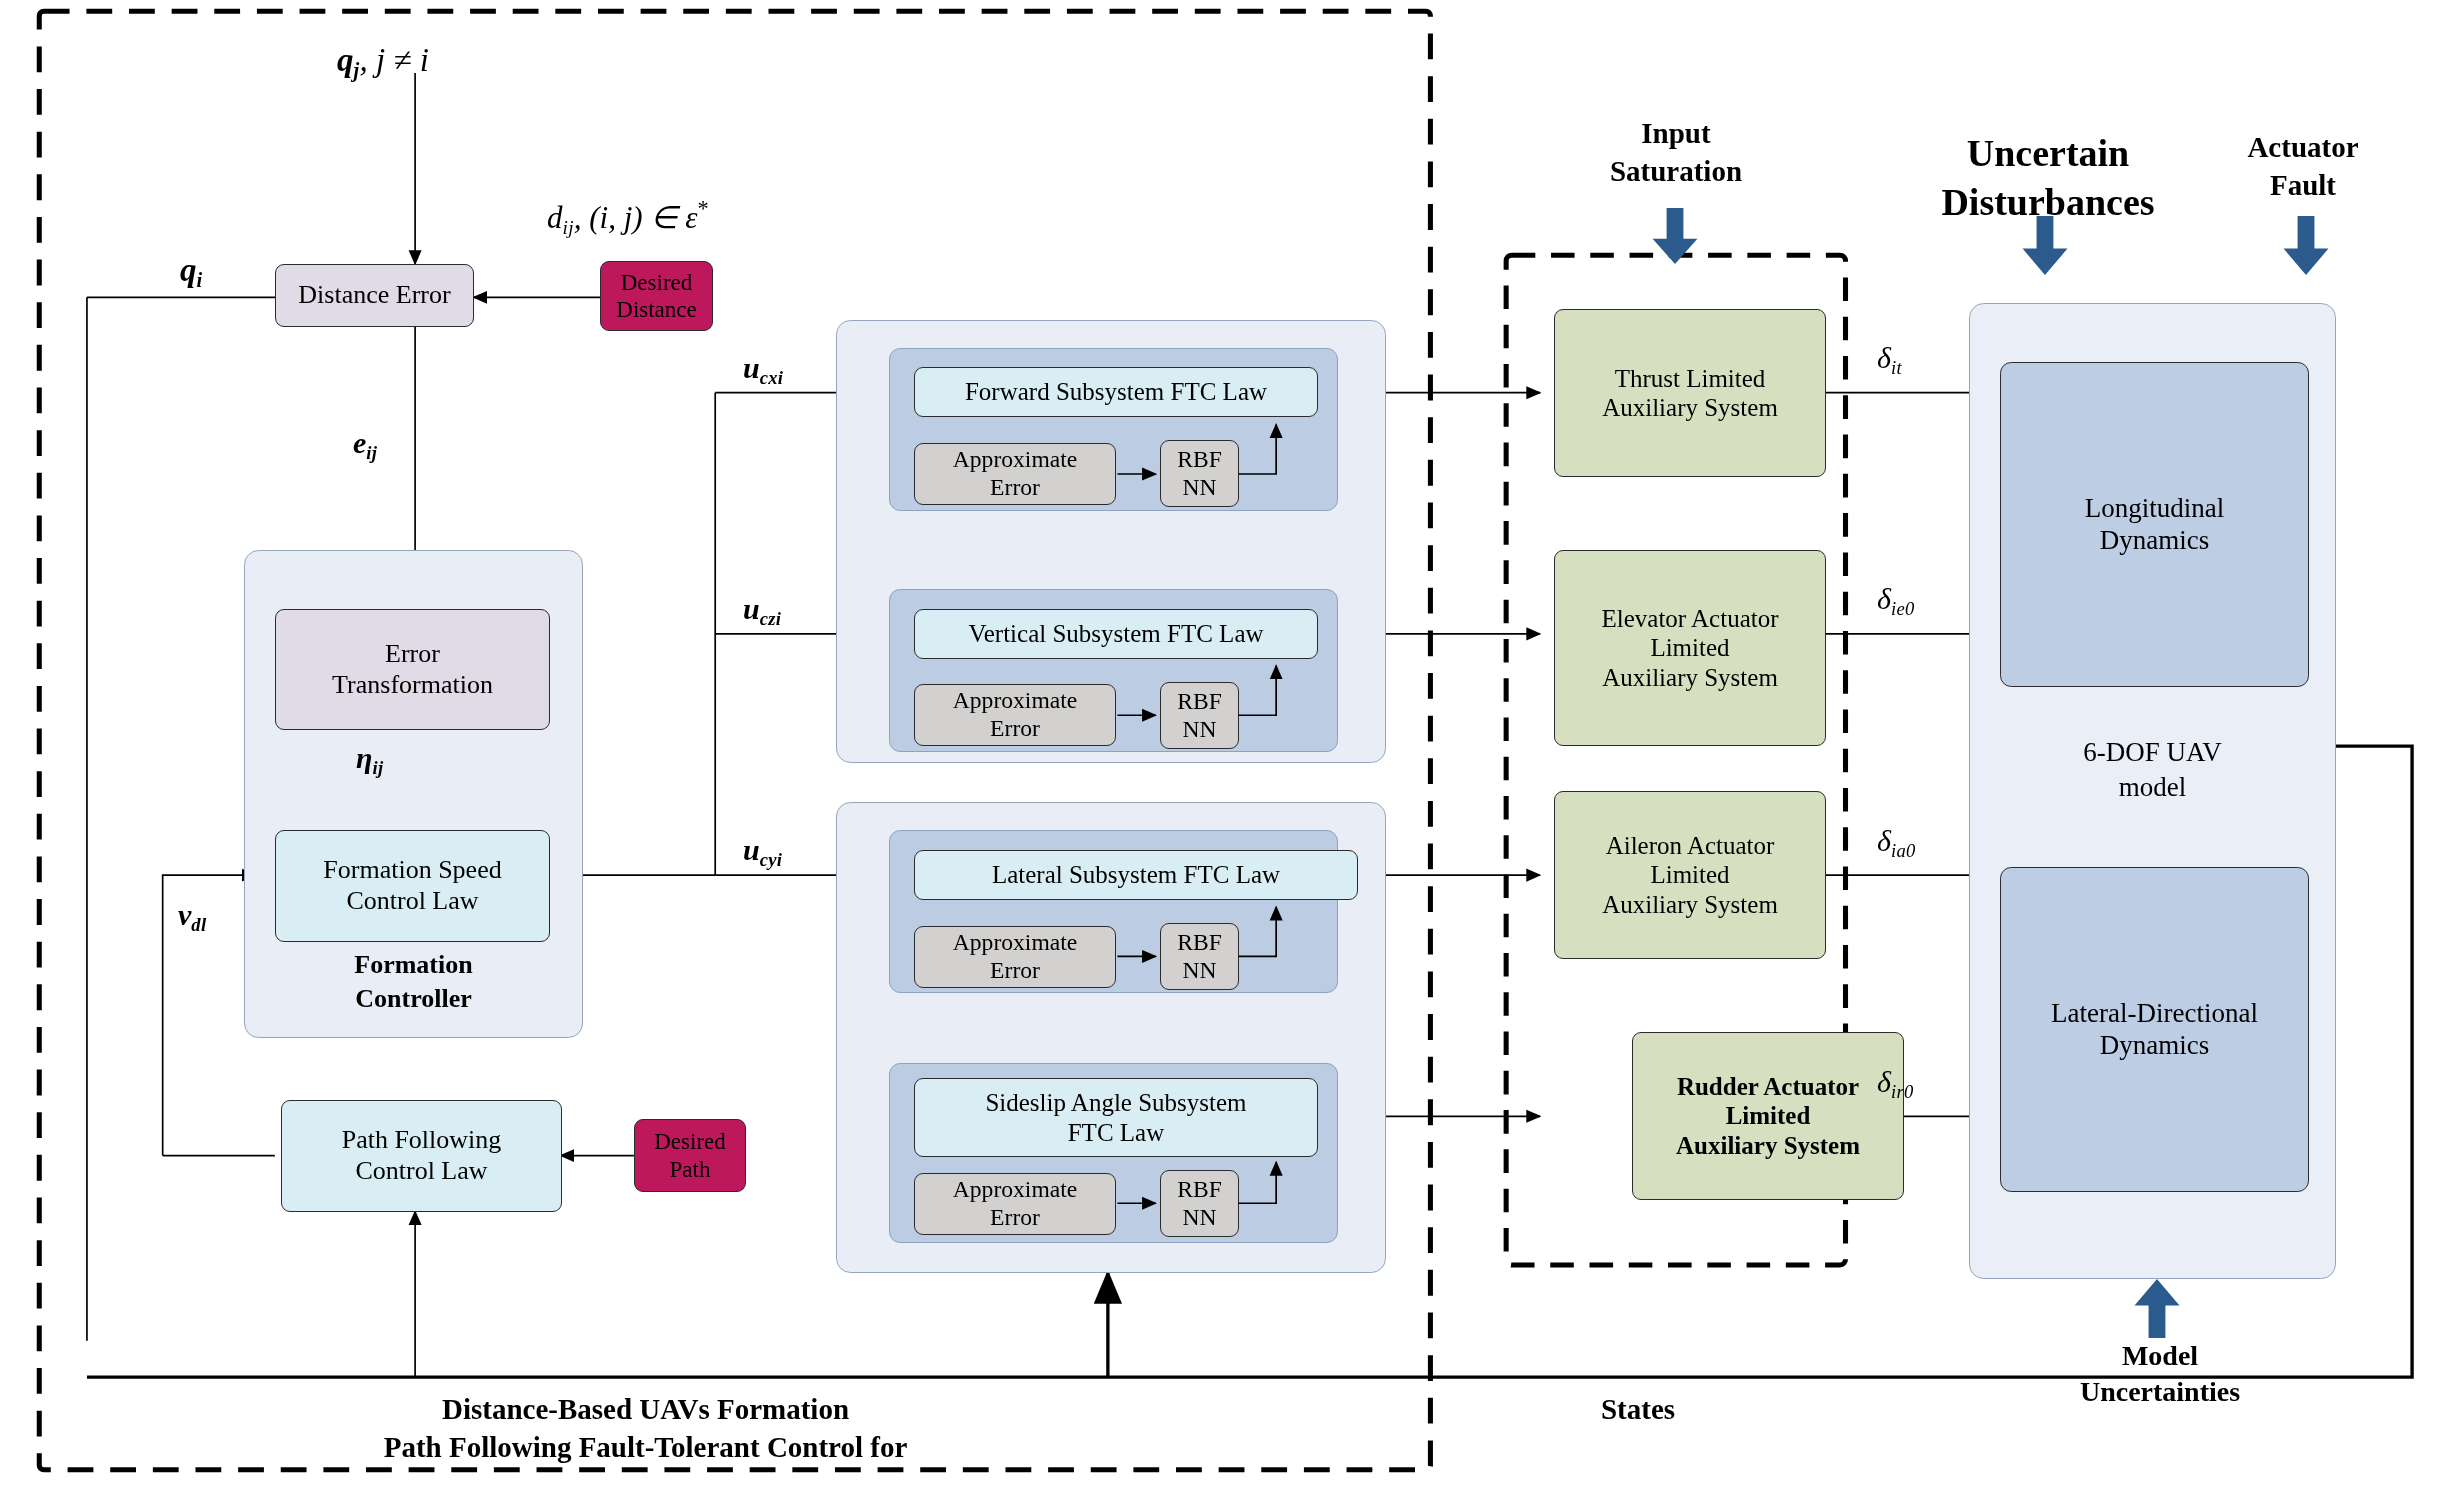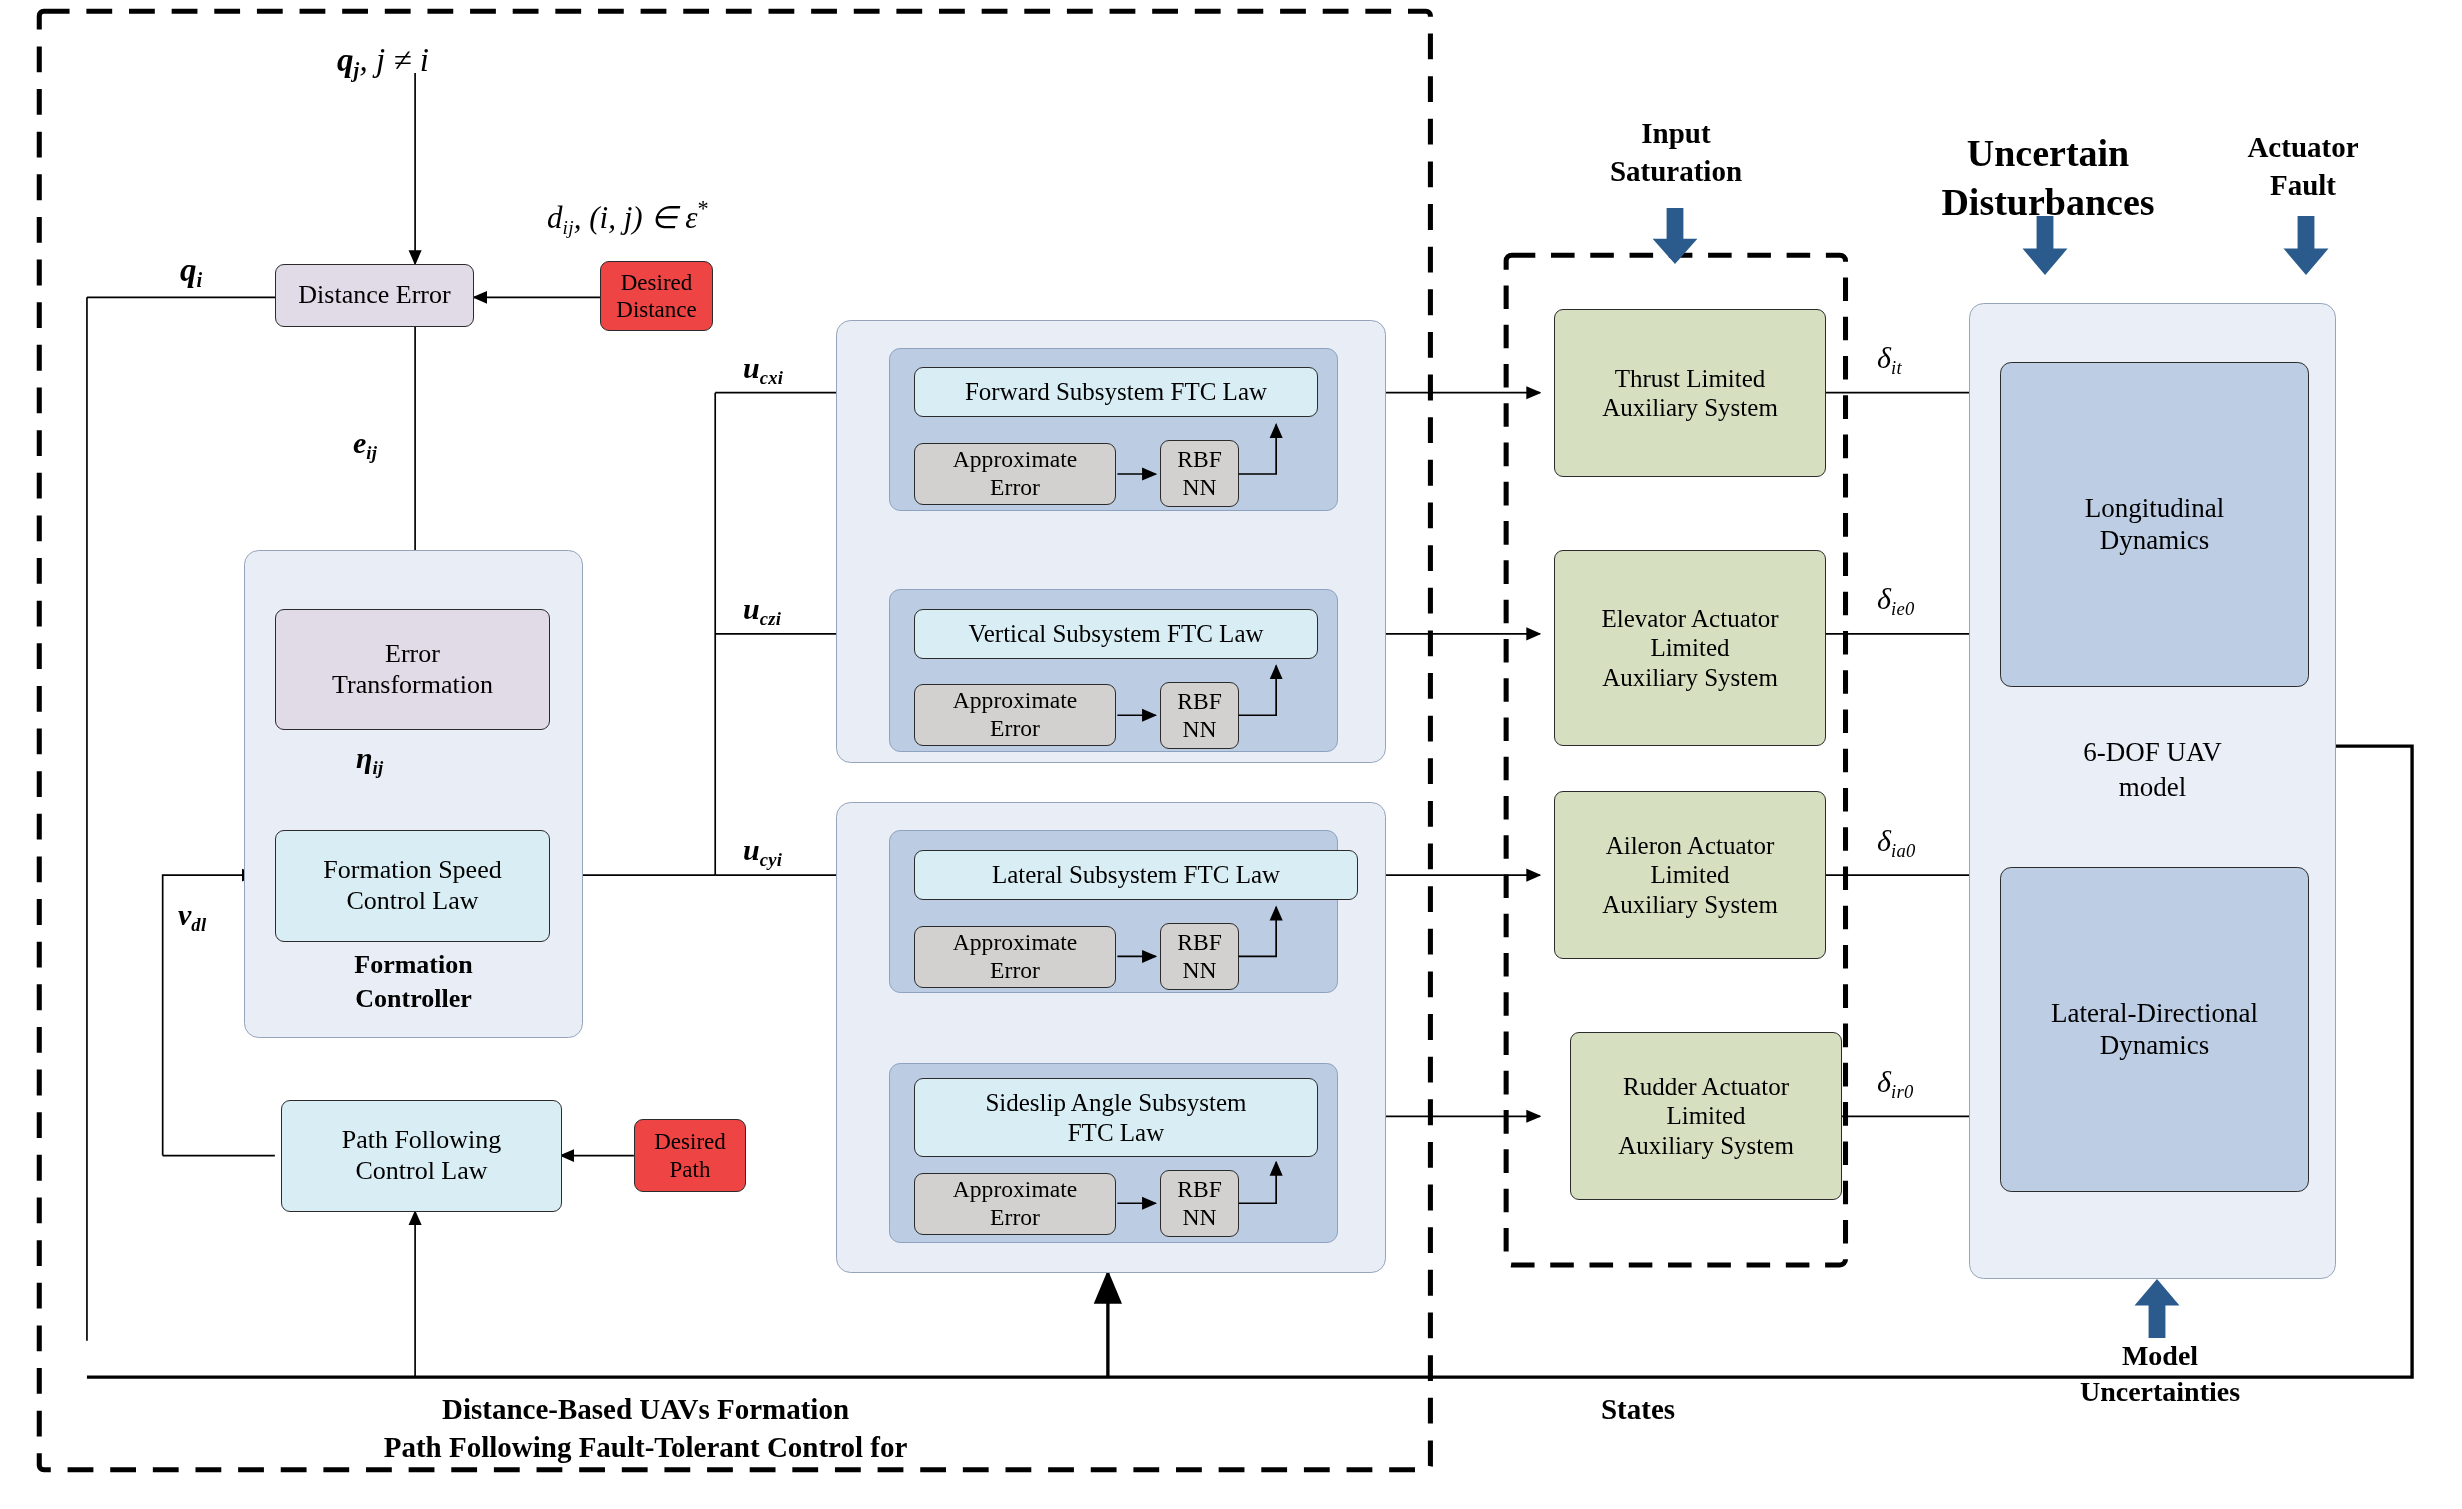--- a/index.html
+++ b/index.html
@@ -22,21 +22,21 @@
     line-height:1.18;
     font-family:"Liberation Serif", serif;
   }
   .round-lg{border-radius:14.6px;}
   .round-md{border-radius:11.2px;}
   .round-sm{border-radius:9px;}
 
   
   .f-lav   {background:#e1dae7;}
   .f-cyan  {background:#d9eef4;}
-  .f-cyan2 {background:#ef4444;}
+  .f-cyan2 {background:#be185d;}
   .f-grey  {background:#d2d1d0;}
   .f-green {background:#d6e0c0;}
   .f-outer {background:#e8edf6; border:0.6px solid #96a4bb;}
   .f-mid   {background:#bccde3; border:0.6px solid #8da2bf;}
   .f-steel {background:#bdcde3;}
   .f-pale  {background:#e9eef7;}
 
   .lbl{
     position:absolute;
     color:#000;
@@ -317,21 +317,21 @@
   </div>
 
   <div class="blk round-sm f-green" style="left:1554px;top:791px;width:272px;height:168px;font-size:25px;">
     <div>
       <div>Aileron Actuator</div>
       <div>Limited</div>
       <div>Auxiliary System</div>
     </div>
   </div>
 
-  <div class="blk round-sm f-green" style="left:1570px;top:1032px;width:272px;height:168px;font-size:25px;">
+  <div class="blk round-sm f-green" style="left:1632px;top:1032px;width:272px;height:168px;font-size:25px;font-weight:bold;">
     <div>
       <div>Rudder Actuator</div>
       <div>Limited</div>
       <div>Auxiliary System</div>
     </div>
   </div>
 
   <div class="lbl lbl-math" style="left:1877px;top:341px;font-size:30px;font-weight:normal;">
     <span>δ</span><span class="sub">it</span>
   </div>

